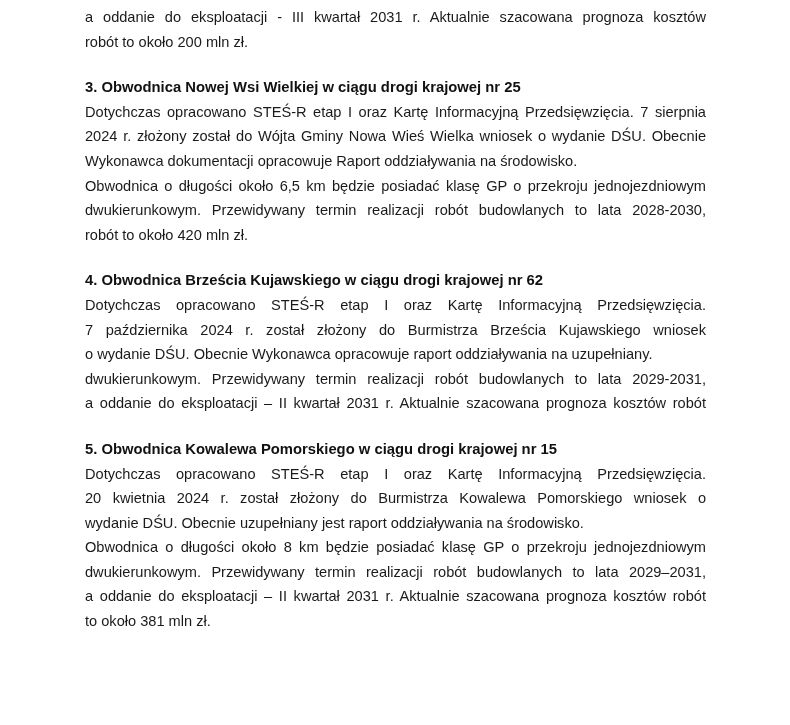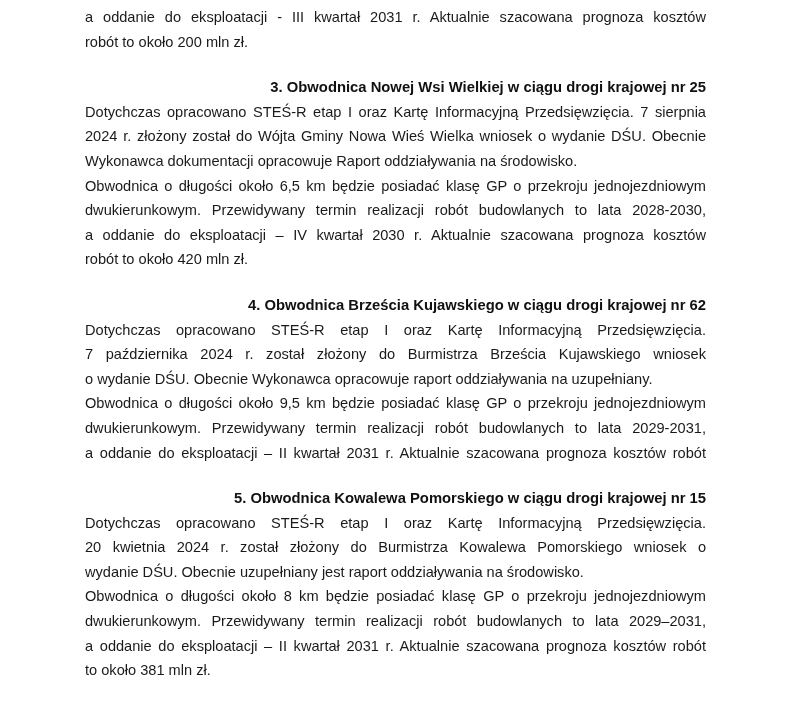--- a/index.html
+++ b/index.html
@@ -25,21 +25,21 @@
     white-space: normal;
   }
   .line.last {
     text-align-last: left;
   }
   .heading {
     font-size: 14.8px;
     line-height: 24.6px;
     font-weight: bold;
     margin-top: 21px;
-    text-align: right;
+    text-align: left;
     color: #111111;
   }
 </style>
 </head>
 <body>
 
 <div class="page">
 
   <div class="para">
     <div class="line">a oddanie do eksploatacji - III kwartał 2031 r. Aktualnie szacowana prognoza kosztów</div>
@@ -49,34 +49,32 @@
   <div class="section">
     <div class="heading">3. Obwodnica Nowej Wsi Wielkiej w ciągu drogi krajowej nr 25</div>
     <div class="para">
       <div class="line">Dotychczas opracowano STEŚ-R etap I oraz Kartę Informacyjną Przedsięwzięcia. 7 sierpnia</div>
       <div class="line">2024 r. złożony został do Wójta Gminy Nowa Wieś Wielka wniosek o wydanie DŚU. Obecnie</div>
       <div class="line last">Wykonawca dokumentacji opracowuje Raport oddziaływania na środowisko.</div>
     </div>
     <div class="para">
       <div class="line">Obwodnica o długości około 6,5 km będzie posiadać klasę GP o przekroju jednojezdniowym</div>
       <div class="line">dwukierunkowym. Przewidywany termin realizacji robót budowlanych to lata 2028-2030,</div>
-      <div class="line">a oddanie do eksploatacji – IV kwartał 2030 r. Aktualnie szacowana prognoza kosztów</div>
       <div class="line last">robót to około 420 mln zł.</div>
     </div>
   </div>
 
   <div class="section">
     <div class="heading">4. Obwodnica Brześcia Kujawskiego w ciągu drogi krajowej nr 62</div>
     <div class="para">
       <div class="line">Dotychczas opracowano STEŚ-R etap I oraz Kartę Informacyjną Przedsięwzięcia.</div>
       <div class="line">7 października 2024 r. został złożony do Burmistrza Brześcia Kujawskiego wniosek</div>
       <div class="line last">o wydanie DŚU. Obecnie Wykonawca opracowuje raport oddziaływania na uzupełniany.</div>
     </div>
     <div class="para">
-      <div class="line">Obwodnica o długości około 9,5 km będzie posiadać klasę GP o przekroju jednojezdniowym</div>
       <div class="line">dwukierunkowym. Przewidywany termin realizacji robót budowlanych to lata 2029-2031,</div>
       <div class="line">a oddanie do eksploatacji – II kwartał 2031 r. Aktualnie szacowana prognoza kosztów robót</div>
     </div>
   </div>
 
   <div class="section">
     <div class="heading">5. Obwodnica Kowalewa Pomorskiego w ciągu drogi krajowej nr 15</div>
     <div class="para">
       <div class="line">Dotychczas opracowano STEŚ-R etap I oraz Kartę Informacyjną Przedsięwzięcia.</div>
       <div class="line">20 kwietnia 2024 r. został złożony do Burmistrza Kowalewa Pomorskiego wniosek o</div>

